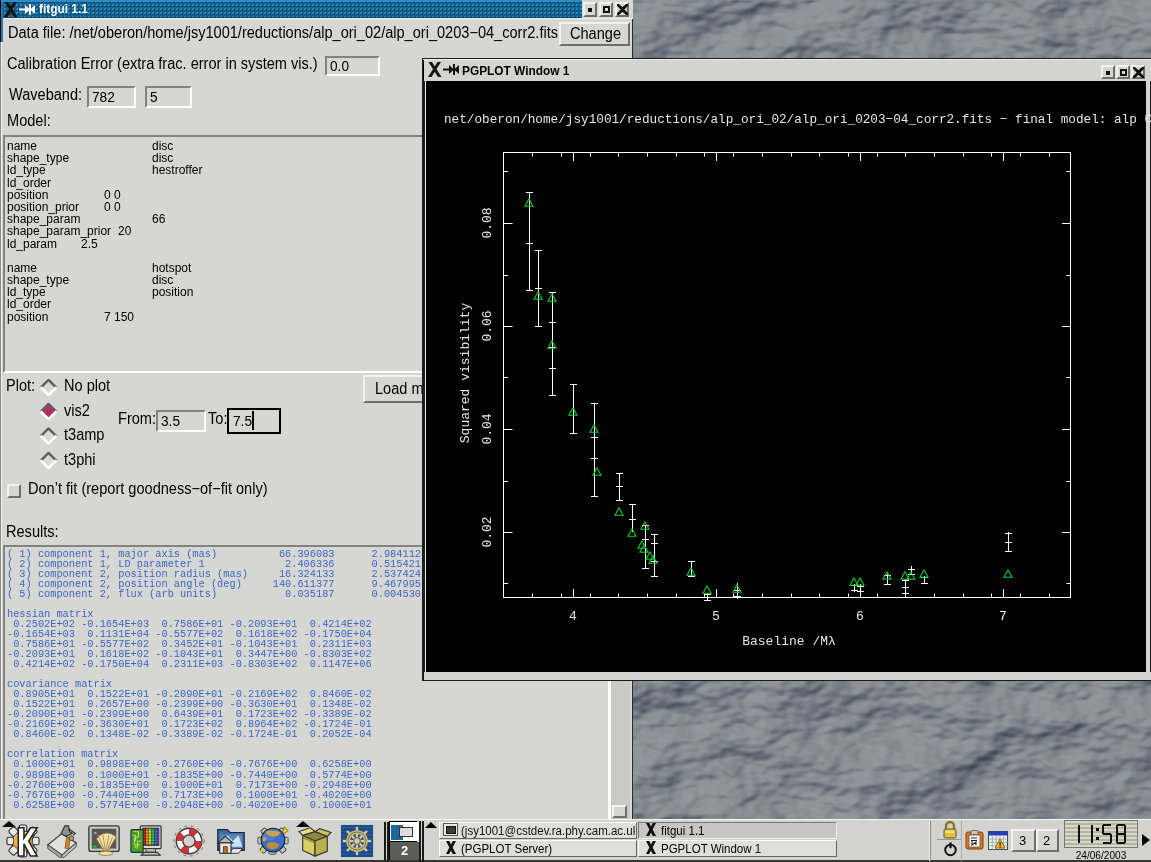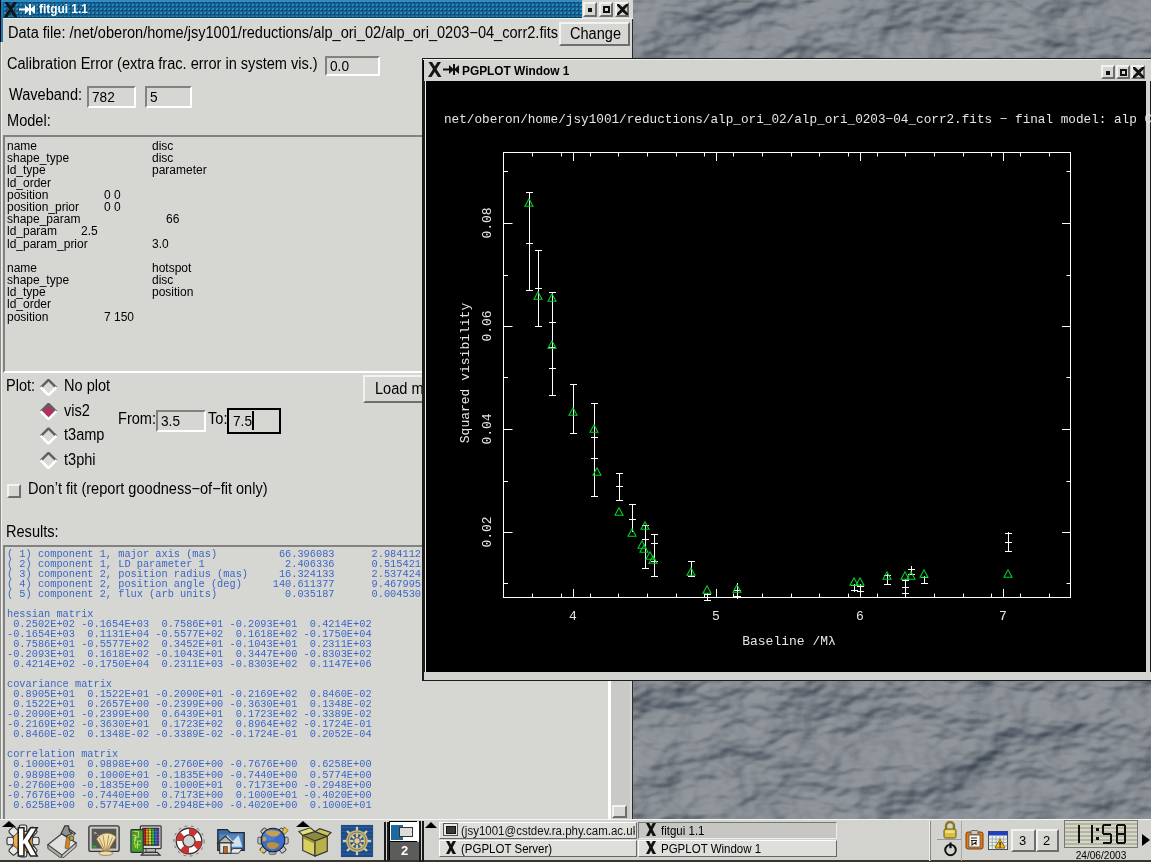--- a/index.html
+++ b/index.html
@@ -68,27 +68,27 @@
   <div class="sunk" style="left:87px;top:86px;width:49px;height:22px"></div>
   <div class="etxt" style="left:92px;top:89px">782</div>
   <div class="sunk" style="left:145px;top:86px;width:47px;height:22px"></div>
   <div class="etxt" style="left:150px;top:89px">5</div>
 
   <div class="lbl" style="left:7px;top:113px">Model:</div>
   <div class="sunk" style="left:3px;top:135px;width:627px;height:238px"></div>
   <div class="abs" id="model" style="left:7px;top:140px;width:600px;font-size:12px;line-height:12.2px;color:#000">
 <div style="position:relative;height:12.2px">name<span style="position:absolute;left:145px">disc</span></div>
 <div style="position:relative;height:12.2px">shape_type<span style="position:absolute;left:145px">disc</span></div>
-<div style="position:relative;height:12.2px">ld_type<span style="position:absolute;left:145px">parameter</span></div>
+<div style="position:relative;height:12.2px">ld_type<span style="position:absolute;left:145px">hestroffer</span></div>
 <div style="position:relative;height:12.2px">ld_order</div>
 <div style="position:relative;height:12.2px">position<span style="position:absolute;left:97px">0 0</span></div>
 <div style="position:relative;height:12.2px">position_prior<span style="position:absolute;left:97px">0 0</span></div>
-<div style="position:relative;height:12.2px">shape_param<span style="position:absolute;left:159px">66</span></div>
+<div style="position:relative;height:12.2px">shape_param<span style="position:absolute;left:145px">66</span></div>
+<div style="position:relative;height:12.2px">shape_param_prior<span style="position:absolute;left:111px">20</span></div>
 <div style="position:relative;height:12.2px">ld_param<span style="position:absolute;left:74px">2.5</span></div>
-<div style="position:relative;height:12.2px">ld_param_prior<span style="position:absolute;left:145px">3.0</span></div>
 <div style="position:relative;height:12.2px"></div>
 <div style="position:relative;height:12.2px">name<span style="position:absolute;left:145px">hotspot</span></div>
 <div style="position:relative;height:12.2px">shape_type<span style="position:absolute;left:145px">disc</span></div>
 <div style="position:relative;height:12.2px">ld_type<span style="position:absolute;left:145px">position</span></div>
 <div style="position:relative;height:12.2px">ld_order</div>
 <div style="position:relative;height:12.2px">position<span style="position:absolute;left:97px">7 150</span></div>
 </div>
 
   <div class="lbl" style="left:6px;top:378px">Plot:</div>
 

